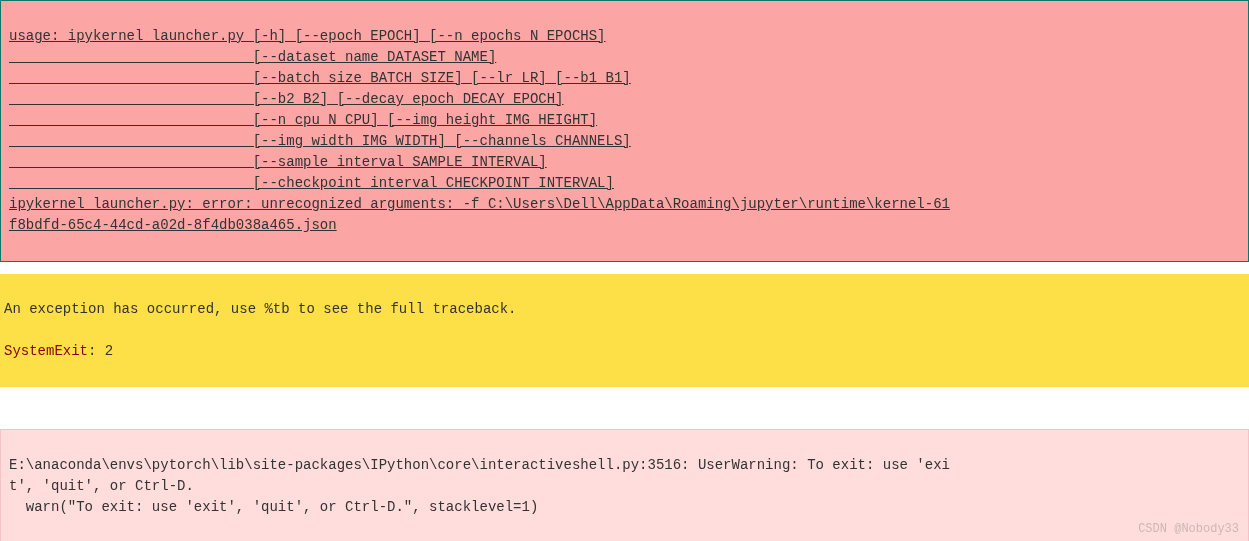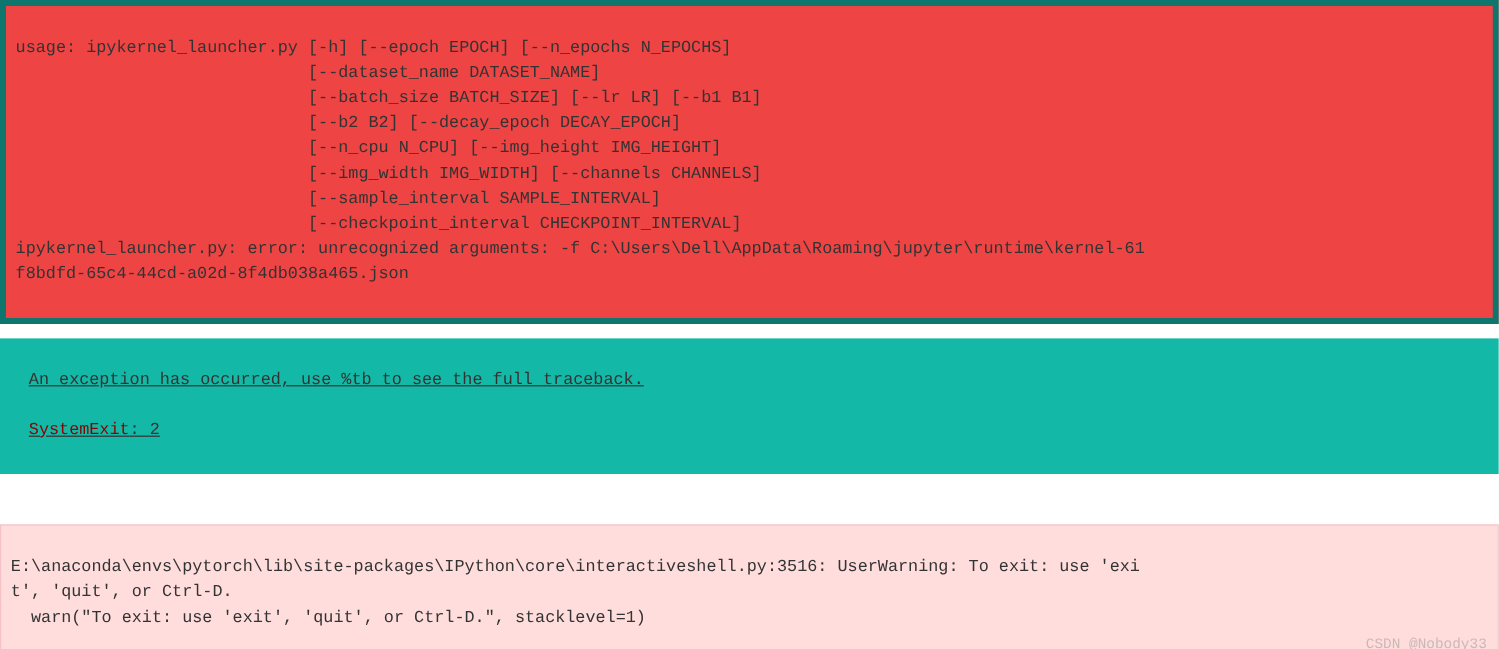--- a/index.html
+++ b/index.html
@@ -10,34 +10,34 @@
     body {
       font-family: "Courier New", Courier, monospace;
       font-size: 14px;
       line-height: 1.5;
       background: #ffffff;
       color: #333333;
       width: 1249px;
       position: relative;
     }
     .error-block {
-      background-color: #ef4444;
-      border: 5px solid #0f766e;
+      background-color: #fca5a5;
+      border: 1px solid #0f766e;
       padding: 4px 8px;
       white-space: pre-wrap;
       word-wrap: break-word;
+      text-decoration: underline;
     }
     .plain-block {
-      background-color: #14b8a6;
-      padding: 4px 24px;
+      background-color: #fde047;
+      padding: 4px 4px;
       white-space: pre-wrap;
       word-wrap: break-word;
       margin-top: 12px;
       margin-bottom: 12px;
-      text-decoration: underline;
     }
     .warning-block {
       background-color: #fdd;
       border: 1px solid #f5c2c7;
       padding: 4px 8px;
       white-space: pre-wrap;
       word-wrap: break-word;
       margin-top: 42px;
     }
     .ansi-red {

